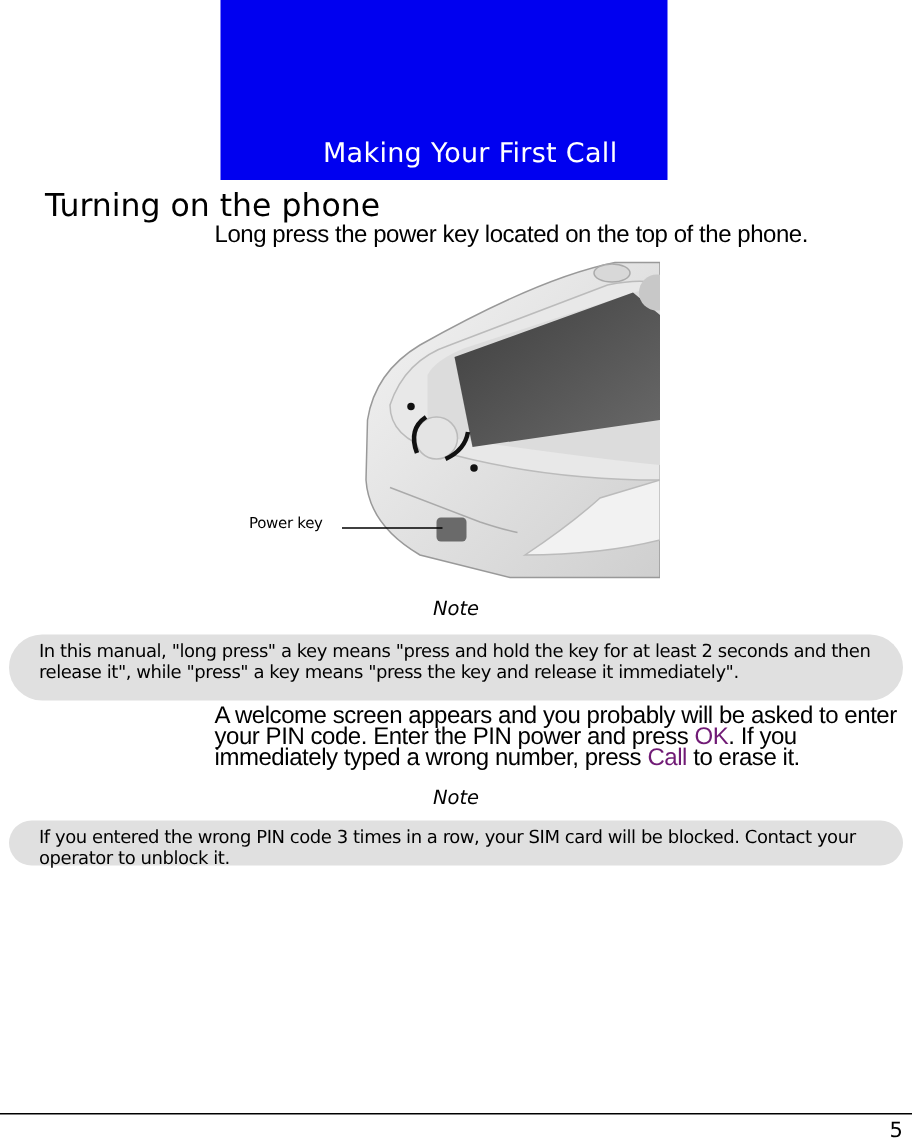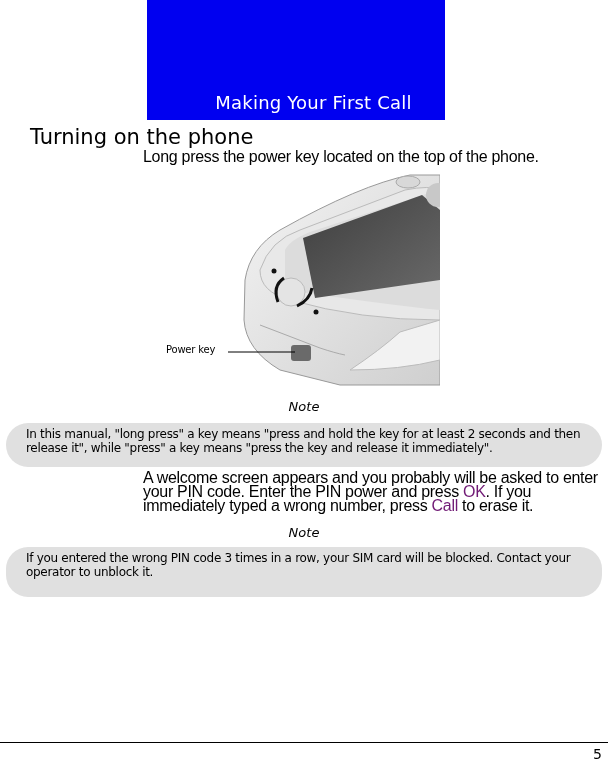--- a/index.html
+++ b/index.html
@@ -85,18 +85,18 @@
 <div class="callout">Power key</div>
 
 <div class="note-heading" style="top:399px;">Note</div>
 <div class="note-box" style="top:423px;height:44px;">
   <span>In this manual, "long press" a key means "press and hold the key for at least 2 seconds and then release it", while "press" a key means "press the key and release it immediately".</span>
 </div>
 
 <div class="body-text p2"><span>A welcome screen appears and you probably will be asked to enter your PIN code. Enter the PIN  power and press </span><span class="accent">OK</span><span>. If you immediately typed a wrong number, press </span><span class="accent">Call</span><span> to erase it.</span></div>
 
 <div class="note-heading" style="top:525px;">Note</div>
-<div class="note-box" style="top:547px;height:50px;">
+<div class="note-box" style="top:547px;height:30px;">
   <span>If you entered the wrong PIN  code 3 times in a row, your SIM  card will be blocked. Contact your operator to unblock it.</span>
 </div>
 
 <div class="footer-rule"></div>
 <div class="page-num">5</div>
 
 </body></html>

